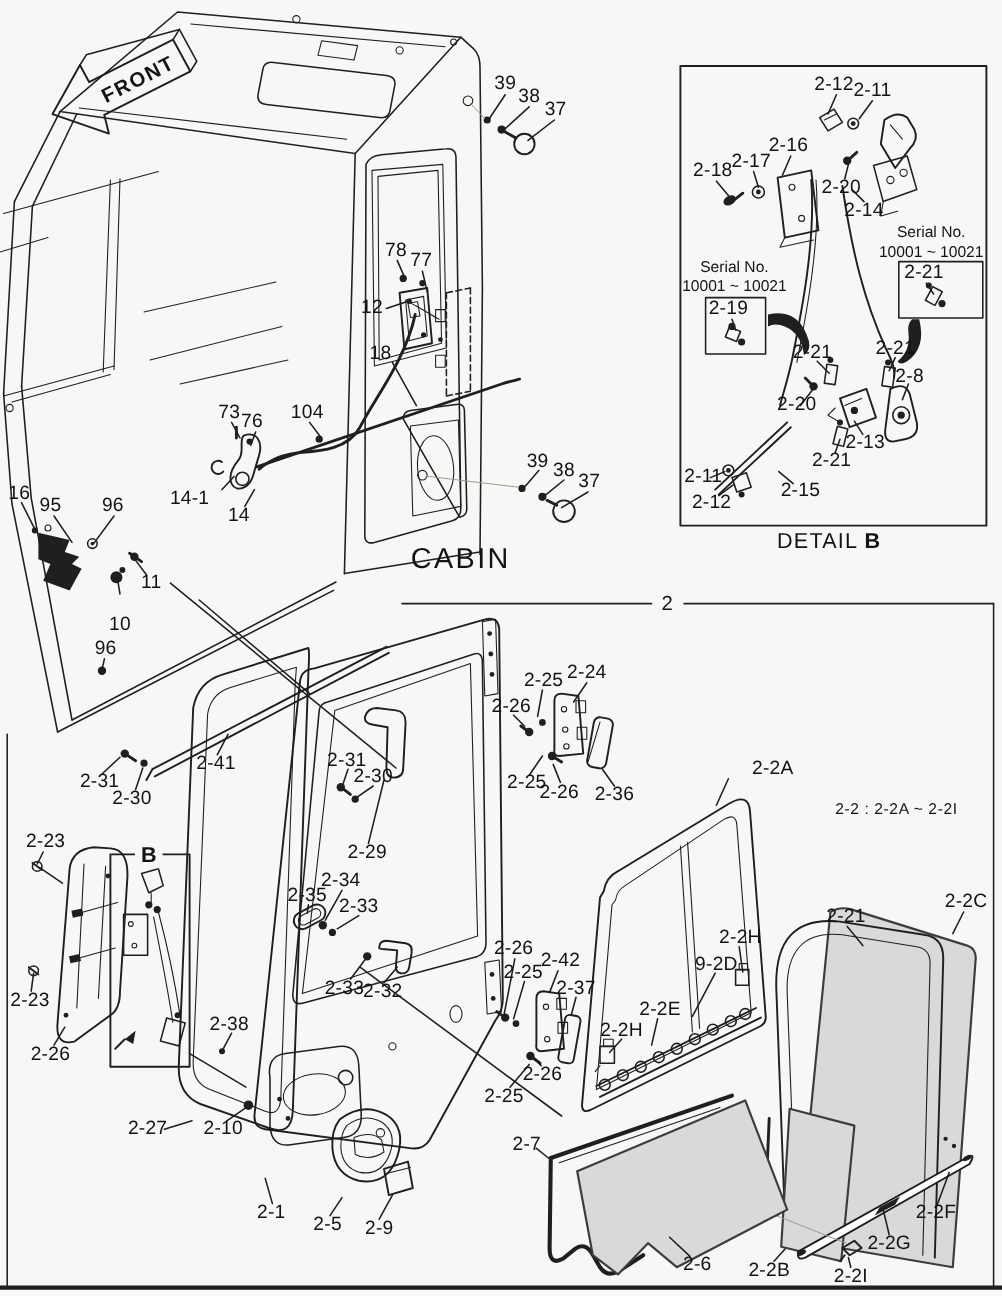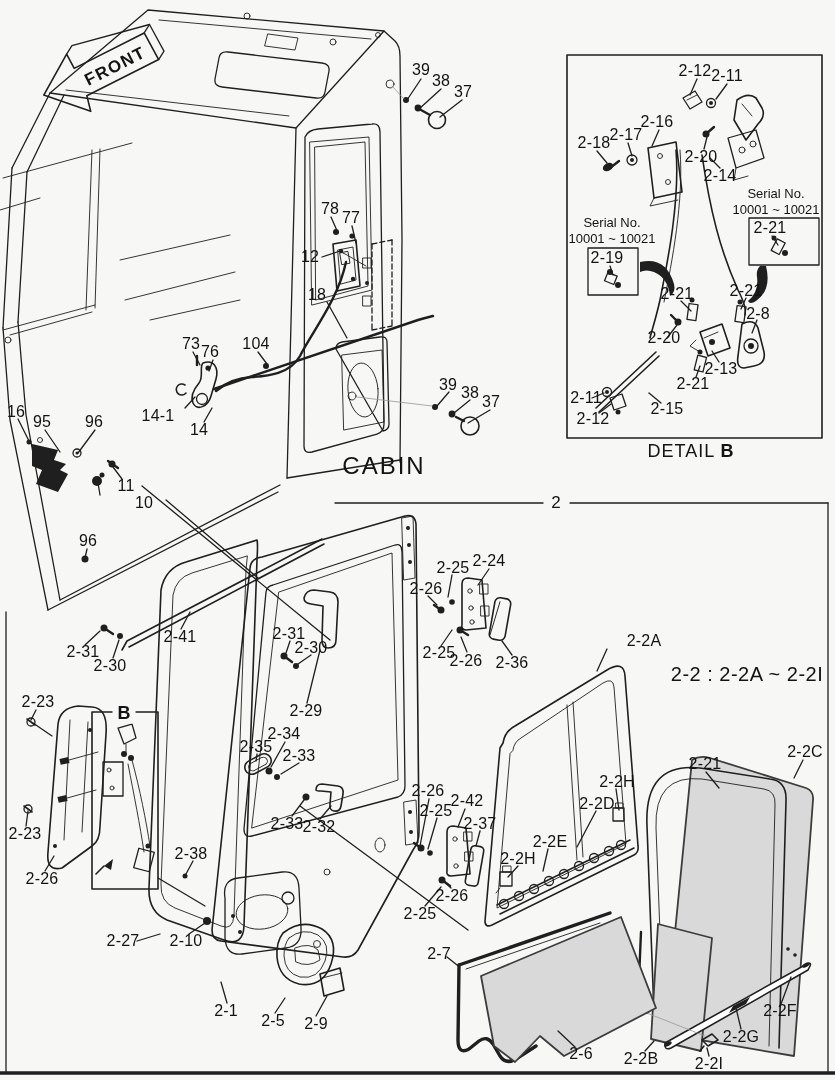--- a/index.html
+++ b/index.html
@@ -15,21 +15,21 @@
   svg.art .fillb{fill:var(--line,#1f1f1f);stroke:none;}
   svg.art .glass{fill:var(--glass,#d9d9d9);stroke:#3c3c3c;stroke-width:1.8;}
   svg.art .light{stroke:#979792;stroke-width:0.8;}
   svg.art .leader{stroke:#222;stroke-width:1.05;}
   svg.art .dash{stroke-dasharray:5 3;stroke-width:1;}
   svg.art .whitefill{fill:#fff;}
   .callout{position:absolute;transform:translate(-50%,-50%);font-size:16px;color:#131313;white-space:nowrap;letter-spacing:.2px;}
   .txt{position:absolute;transform:translate(-50%,-50%);color:#131313;white-space:nowrap;}
   .cabin-label{font-size:24px;letter-spacing:2px;}
   .section-ref{font-size:17px;}
-  .range-note{font-size:20px;letter-spacing:.5px;}
+  .range-note{font-size:13px;letter-spacing:.5px;}
   .detail-label{font-size:18px;letter-spacing:1px;}
   .detail-label b{font-weight:bold;}
   .inset-b{font-size:18px;font-weight:bold;background:var(--background,#f7f7f5);padding:0 5px;}
   .serial{font-size:13px;line-height:1.25;text-align:center;}
 </style>
 </head>
 <body>
 
 <div class="stage">
 
@@ -516,21 +516,21 @@
       <div class="callout" style="left: 317px; top: 295px;">18</div>
       <div class="callout" style="left: 191px; top: 344px;">73</div>
       <div class="callout" style="left: 210px; top: 352px;">76</div>
       <div class="callout" style="left: 256px; top: 344px;">104</div>
       <div class="callout" style="left: 158px; top: 416px;">14-1</div>
       <div class="callout" style="left: 199px; top: 430px;">14</div>
       <div class="callout" style="left: 16px; top: 412px;">16</div>
       <div class="callout" style="left: 42px; top: 422px;">95</div>
       <div class="callout" style="left: 94px; top: 422px;">96</div>
       <div class="callout" style="left: 126px; top: 486px;">11</div>
-      <div class="callout" style="left: 100px; top: 503px; margin-left: 44px;">10</div>
+      <div class="callout" style="left: 100px; top: 521px;">10</div>
       <div class="callout" style="left: 88px; top: 541px;">96</div>
       <div class="callout" style="left: 448px; top: 385px;">39</div>
       <div class="callout" style="left: 470px; top: 393px;">38</div>
       <div class="callout" style="left: 491px; top: 402px;">37</div>
       <div class="callout" style="left: 695px; top: 71px;">2-12</div>
       <div class="callout" style="left: 727px; top: 76px;">2-11</div>
       <div class="callout" style="left: 657px; top: 122px;">2-16</div>
       <div class="callout" style="left: 626px; top: 135px;">2-17</div>
       <div class="callout" style="left: 594px; top: 143px;">2-18</div>
       <div class="callout" style="left: 701px; top: 157px;">2-20</div>
@@ -567,21 +567,21 @@
       <div class="callout" style="left: 299px; top: 756px;">2-33</div>
       <div class="callout" style="left: 287px; top: 824px;">2-33</div>
       <div class="callout" style="left: 319px; top: 827px;">2-32</div>
       <div class="callout" style="left: 191px; top: 854px;">2-38</div>
       <div class="callout" style="left: 428px; top: 791px;">2-26</div>
       <div class="callout" style="left: 436px; top: 811px;">2-25</div>
       <div class="callout" style="left: 467px; top: 801px;">2-42</div>
       <div class="callout" style="left: 480px; top: 824px;">2-37</div>
       <div class="callout" style="left: 518px; top: 859px;">2-2H</div>
       <div class="callout" style="left: 550px; top: 842px;">2-2E</div>
-      <div class="callout" style="left: 597px; top: 804px;">2-2D</div>
+      <div class="callout" style="left: 597px; top: 804px;">9-2D</div>
       <div class="callout" style="left: 617px; top: 782px;">2-2H</div>
       <div class="callout" style="left: 705px; top: 764px;">2-21</div>
       <div class="callout" style="left: 805px; top: 752px;">2-2C</div>
       <div class="callout" style="left: 452px; top: 896px;">2-26</div>
       <div class="callout" style="left: 420px; top: 914px;">2-25</div>
       <div class="callout" style="left: 123px; top: 941px;">2-27</div>
       <div class="callout" style="left: 186px; top: 941px;">2-10</div>
       <div class="callout" style="left: 226px; top: 1011px;">2-1</div>
       <div class="callout" style="left: 273px; top: 1021px;">2-5</div>
       <div class="callout" style="left: 316px; top: 1024px;">2-9</div>

